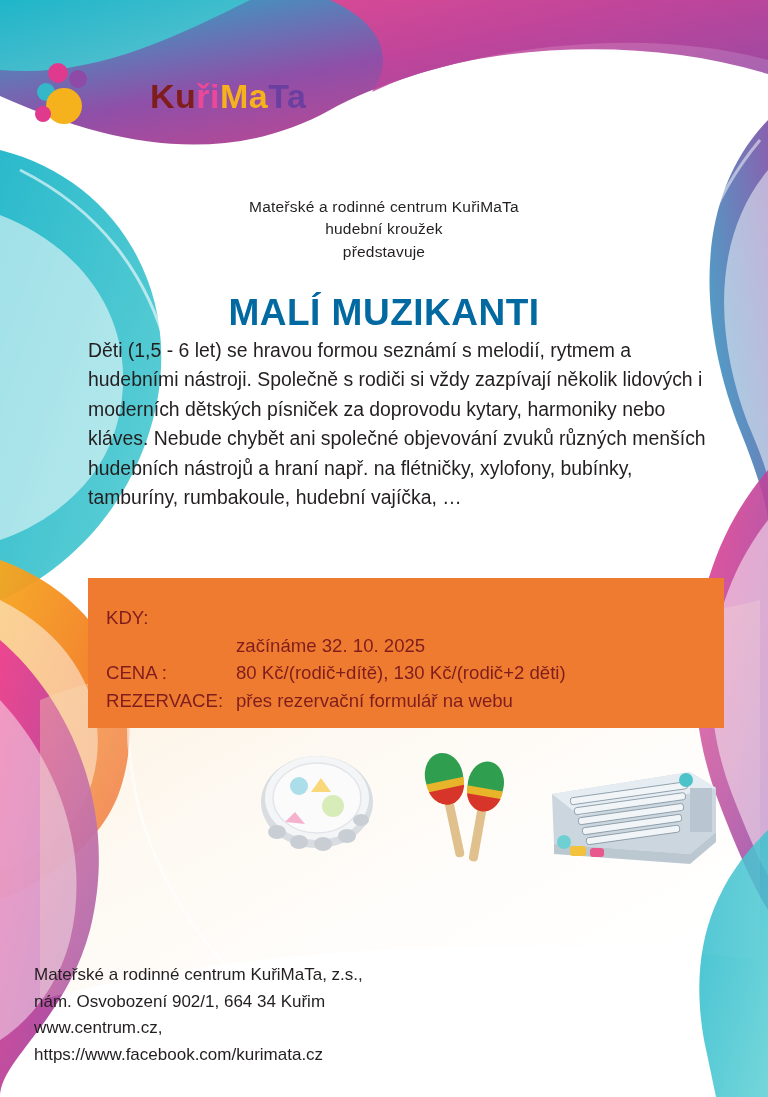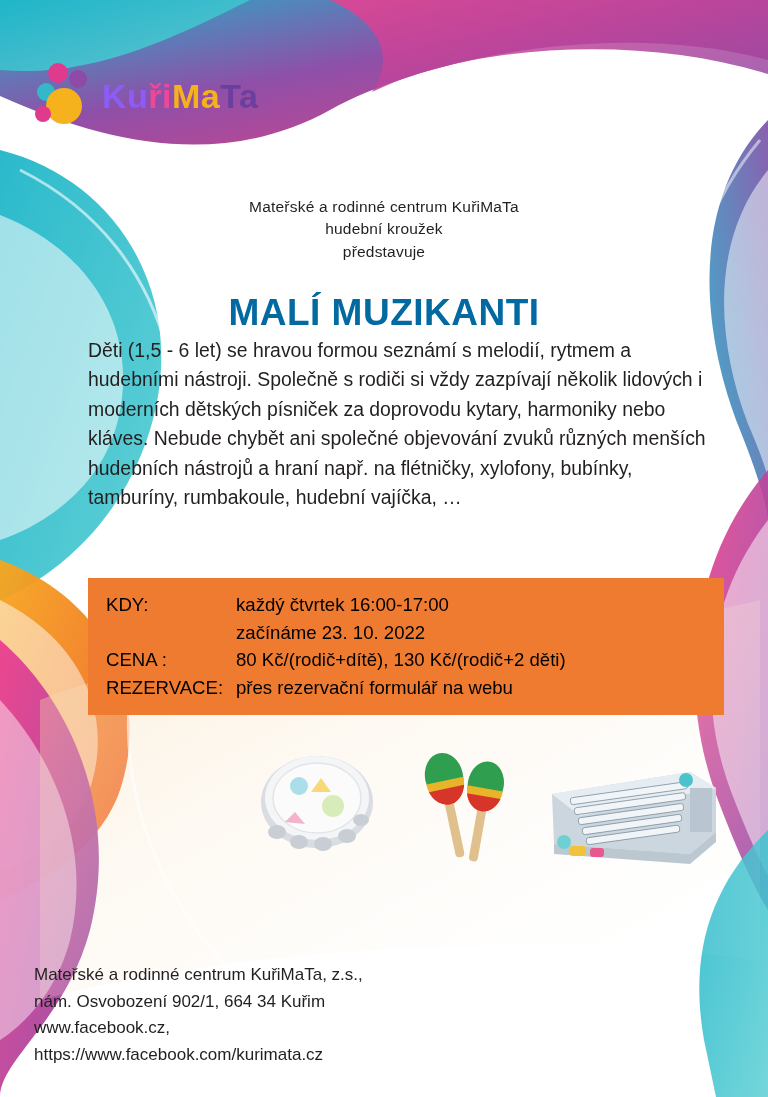--- a/index.html
+++ b/index.html
@@ -34,21 +34,21 @@
     gap: 6px;
   }
   .logo-mark { width: 62px; height: 68px; }
   .logo-text {
     font-size: 34px;
     font-weight: bold;
     letter-spacing: 0.5px;
     line-height: 1;
     white-space: nowrap;
   }
-  .logo-text .c1 { color: #8b5cf6; }
+  .logo-text .c1 { color: #7f1d1d; margin-left: 48px; }
   .logo-text .c2 { color: #ec4899; }
   .logo-text .c3 { color: #f5b21c; }
   .logo-text .c4 { color: #6b3fa0; }
 
   
   .intro {
     position: absolute;
     left: 0; right: 0;
     top: 196px;
     text-align: center;
@@ -79,22 +79,22 @@
     line-height: 1.52;
   }
 
   
   .info-box {
     position: absolute;
     left: 88px;
     top: 578px;
     width: 636px;
     background: #ef7b31;
-    padding: 13px 0 14px 0;
-    color: #000000;
+    padding: 26px 0 14px 0;
+    color: #7f1d1d;
   }
   .info-row {
     display: flex;
     font-size: 18.6px;
     line-height: 1.48;
     padding-left: 18px;
   }
   .info-label { width: 130px; flex: 0 0 130px; }
   .info-val { flex: 1; }
   .info-row.indent .info-label { visibility: hidden; }
@@ -197,25 +197,24 @@
     <div>představuje</div>
   </div>
 
   <div class="title">MALÍ MUZIKANTI</div>
 
   <div class="body-text">Děti (1,5 -  6 let) se hravou formou seznámí s melodií, rytmem a hudebními nástroji. Společně s rodiči si vždy zazpívají několik lidových i moderních dětských písniček za doprovodu kytary, harmoniky nebo kláves. Nebude chybět ani společné objevování zvuků různých menších hudebních nástrojů a hraní např. na flétničky, xylofony, bubínky, tamburíny, rumbakoule, hudební vajíčka, …</div>
 
   <div class="info-box">
     <div class="info-row">
       <div class="info-label">KDY:</div>
-      <div class="info-val">každý čtvrtek 16:00-17:00</div>
     </div>
     <div class="info-row indent">
       <div class="info-label"></div>
-      <div class="info-val">začínáme 23. 10. 2022</div>
+      <div class="info-val">začínáme 32. 10. 2025</div>
     </div>
     <div class="info-row">
       <div class="info-label">CENA :</div>
       <div class="info-val">80 Kč/(rodič+dítě), 130 Kč/(rodič+2  děti)</div>
     </div>
     <div class="info-row">
       <div class="info-label">REZERVACE:</div>
       <div class="info-val">přes rezervační formulář na webu</div>
     </div>
   </div>
@@ -267,16 +266,16 @@
       <circle cx="24" cy="84" r="7" fill="#6fd0d4"></circle>
       <rect x="30" y="88" width="16" height="10" rx="3" fill="#f3c23c"></rect>
       <rect x="50" y="90" width="14" height="9" rx="3" fill="#e8588f"></rect>
       <rect x="150" y="30" width="22" height="44" fill="#b9c6d1"></rect>
     </svg>
   </div>
 
   <div class="footer">
     <div>Mateřské a rodinné centrum KuřiMaTa, z.s.,</div>
     <div>nám. Osvobození 902/1, 664 34 Kuřim</div>
-    <div>www.facebook.cz,</div>
+    <div>www.centrum.cz,</div>
     <div>https://www.facebook.com/kurimata.cz</div>
   </div>
 </div>
 
 </body></html>

